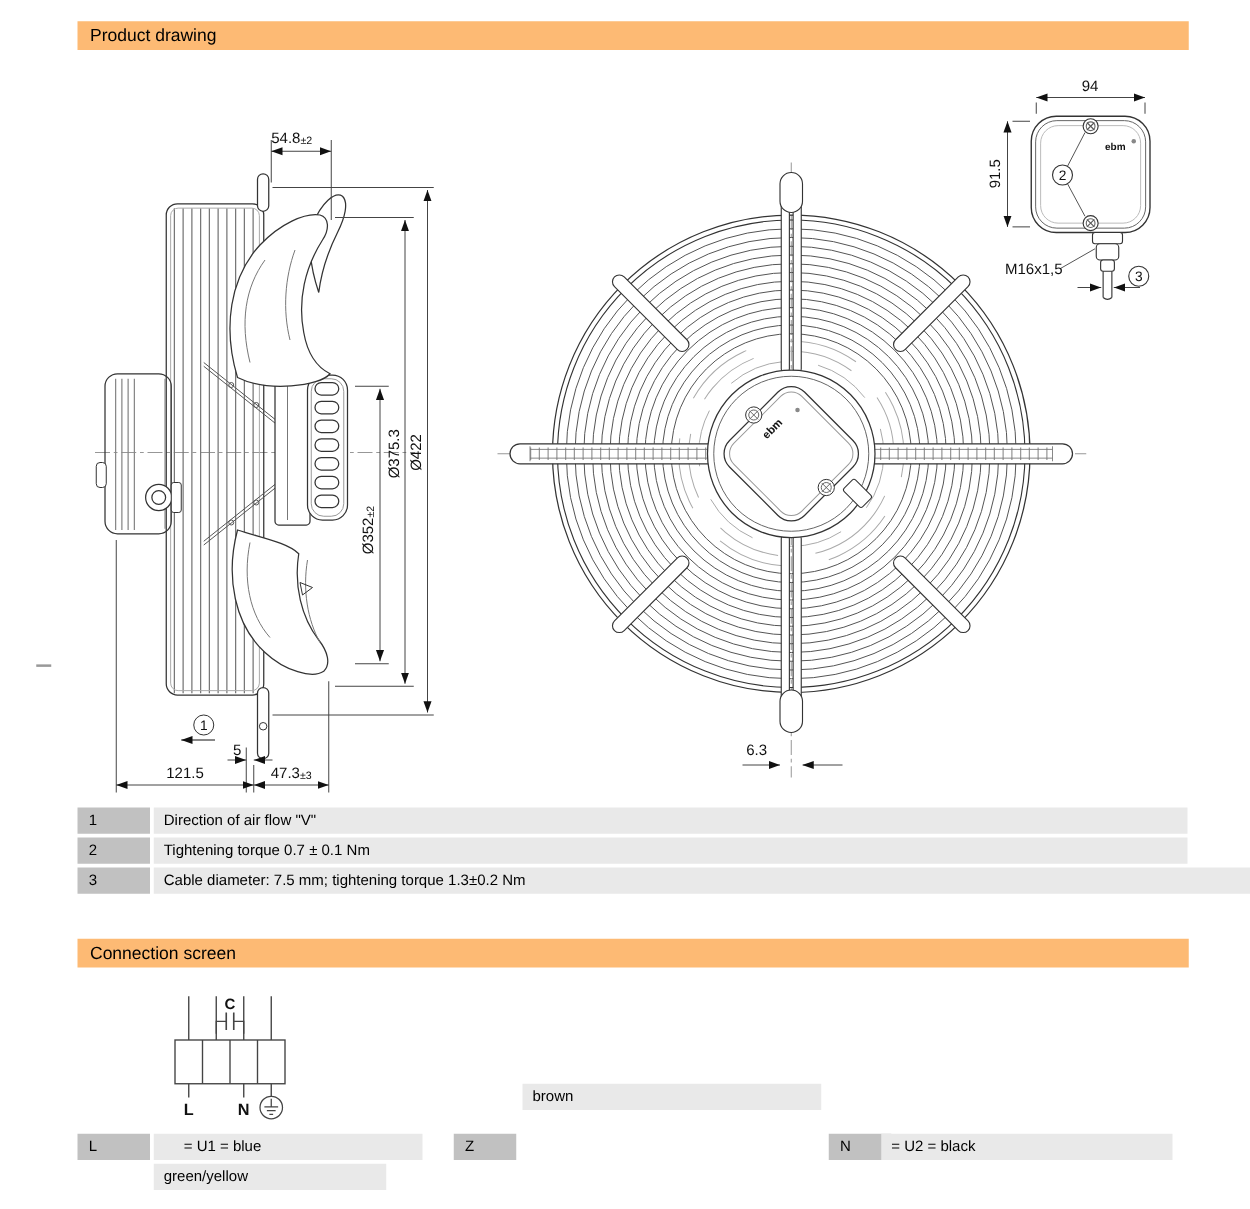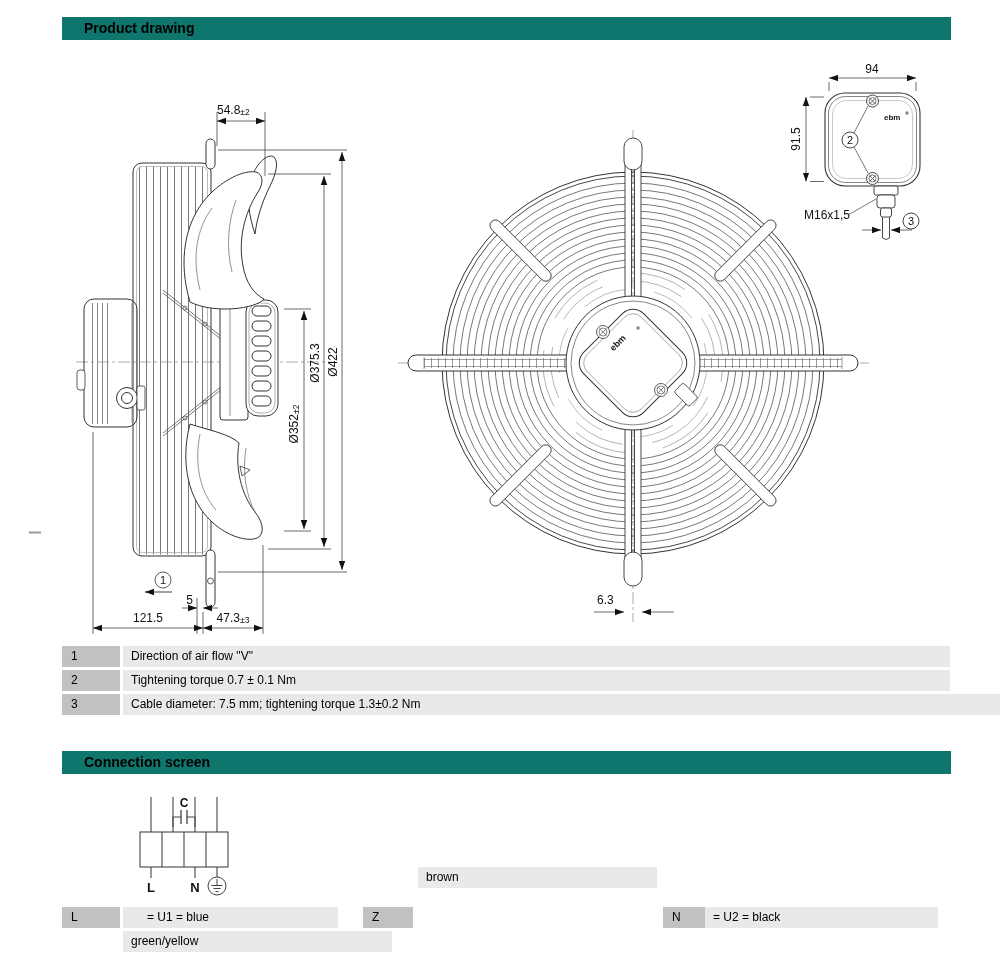--- a/index.html
+++ b/index.html
@@ -1,19 +1,19 @@
 <!DOCTYPE html>
 <html><head>
 <meta charset="utf-8">
 <style>
   html,body{margin:0;padding:0;background:#fff;}
   body{width:1000px;height:967px;position:relative;font-family:"Liberation Sans",sans-serif;color:#000;}
   .abs{position:absolute;}
-  .section-bar{left:62px;width:889px;height:23px;background:#0f766e;font-size:14px;font-weight:bold;
-               line-height:23px;padding-left:22px;box-sizing:border-box;}
+  .section-bar{left:62px;width:889px;height:23px;background:#fdba74;font-size:14px;font-weight:normal;
+               line-height:23px;padding-left:10px;box-sizing:border-box;}
   .tbl-label{background:#c1c1c1;height:21px;line-height:21px;font-size:12px;padding-left:9px;box-sizing:border-box;}
   .tbl-value{background:#e9e9e9;height:21px;line-height:21px;font-size:12px;padding-left:8px;box-sizing:border-box;}
   svg text{font-family:"Liberation Sans",sans-serif;fill:#111;}
   #art{position:absolute;left:0;top:0;}
 </style>
 </head>
 <body>
 
 <svg id="art" width="1000" height="967" viewBox="0 0 1000 967">
   <defs>
@@ -313,14 +313,14 @@
 <div class="abs section-bar" style="top:751px;">Connection screen</div>
 
 <div>
   <div class="abs tbl-label" style="left:62px;top:907px;width:58px;">L</div>
   <div class="abs tbl-value" style="left:123px;top:907px;width:215px;padding-left:24px;">= U1 = blue</div>
   <div class="abs tbl-label" style="left:363px;top:907px;width:50px;">Z</div>
   <div class="abs tbl-value" style="left:418px;top:867px;width:239px;">brown</div>
   <div class="abs tbl-label" style="left:663px;top:907px;width:50px;">N</div>
   <div class="abs tbl-value" style="left:705px;top:907px;width:233px;">= U2 = black</div>
   <div class="abs tbl-label" style="left:62px;top:983px;width:58px;">PE</div>
-  <div class="abs tbl-value" style="left:123px;top:931px;width:269px;">green/yellow</div>
+  <div class="abs tbl-value" style="left:123px;top:931px;width:186px;">green/yellow</div>
 </div>
 
 </body></html>

